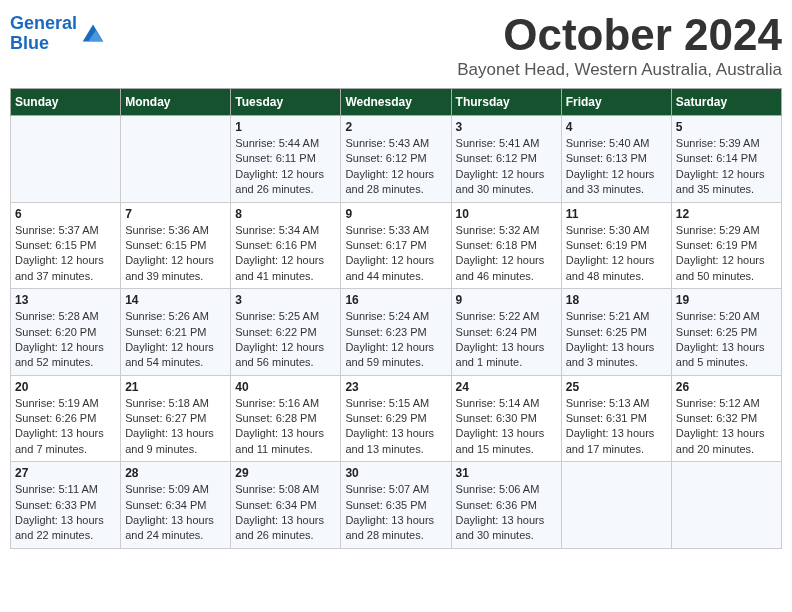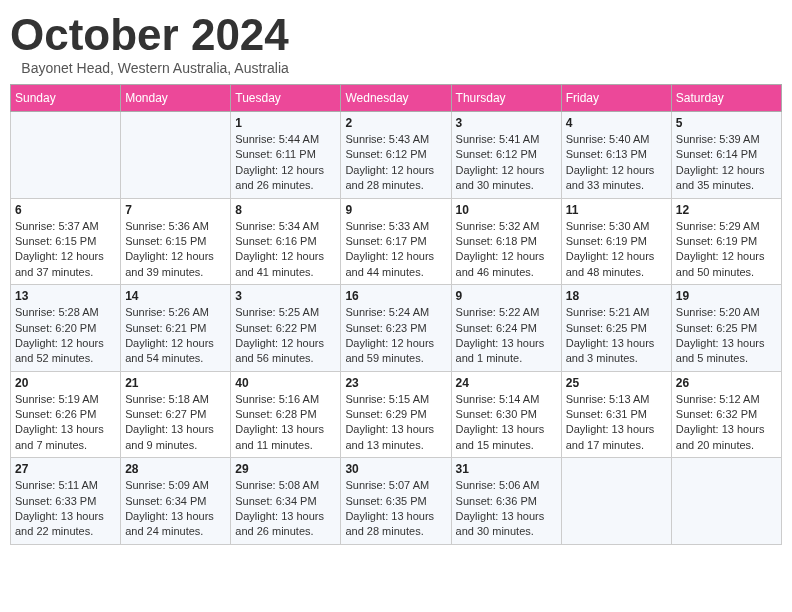--- a/index.html
+++ b/index.html
@@ -38,35 +38,35 @@
     }
     .title-block {
       text-align: right;
     }
     .month-title {
       font-size: 44px;
       font-weight: bold;
       color: #333;
     }
     .location-title {
-      font-size: 14px;
+      font-size: 17px;
       color: #555;
     }
     .calendar {
       width: 100%;
       border-collapse: collapse;
       font-size: 11px;
     }
     .calendar thead tr th {
-      background-color: #ec4899;
+      background-color: #14532d;
       color: #fff;
       padding: 6px 4px;
       text-align: left;
       font-size: 12px;
-      font-weight: normal;
+      font-weight: bold;
       border: 1px solid #aaa;
     }
     .calendar tbody tr td {
       border: 1px solid #ccc;
       vertical-align: top;
       padding: 4px 4px 4px 4px;
       width: 110px;
       min-height: 80px;
       background: #fff;
     }
@@ -89,20 +89,32 @@
       line-height: 1.4;
     }
     .empty-cell {
       background: #f5f8fc;
     }
   </style>
 </head>
 <body>
 
 <div class="header">
+  <div class="logo">
+    <div>
+      <div class="logo-text">
+        <span>General</span><br>
+        <span style="color:#1a6bbf;">Blue</span>
+      </div>
+    </div>
+    <svg class="logo-icon" viewBox="0 0 30 30" xmlns="http://www.w3.org/2000/svg">
+      <polygon points="4,24 15,6 26,24" fill="#1a6bbf"></polygon>
+      <polygon points="10,24 18,12 26,24" fill="#5aacee" opacity="0.7"></polygon>
+    </svg>
+  </div>
   <div class="title-block">
     <div class="month-title">October 2024</div>
     <div class="location-title">Bayonet Head, Western Australia, Australia</div>
   </div>
 </div>
 
 <table class="calendar">
   <thead>
     <tr id="weekday-header">
     <th>Sunday</th>

